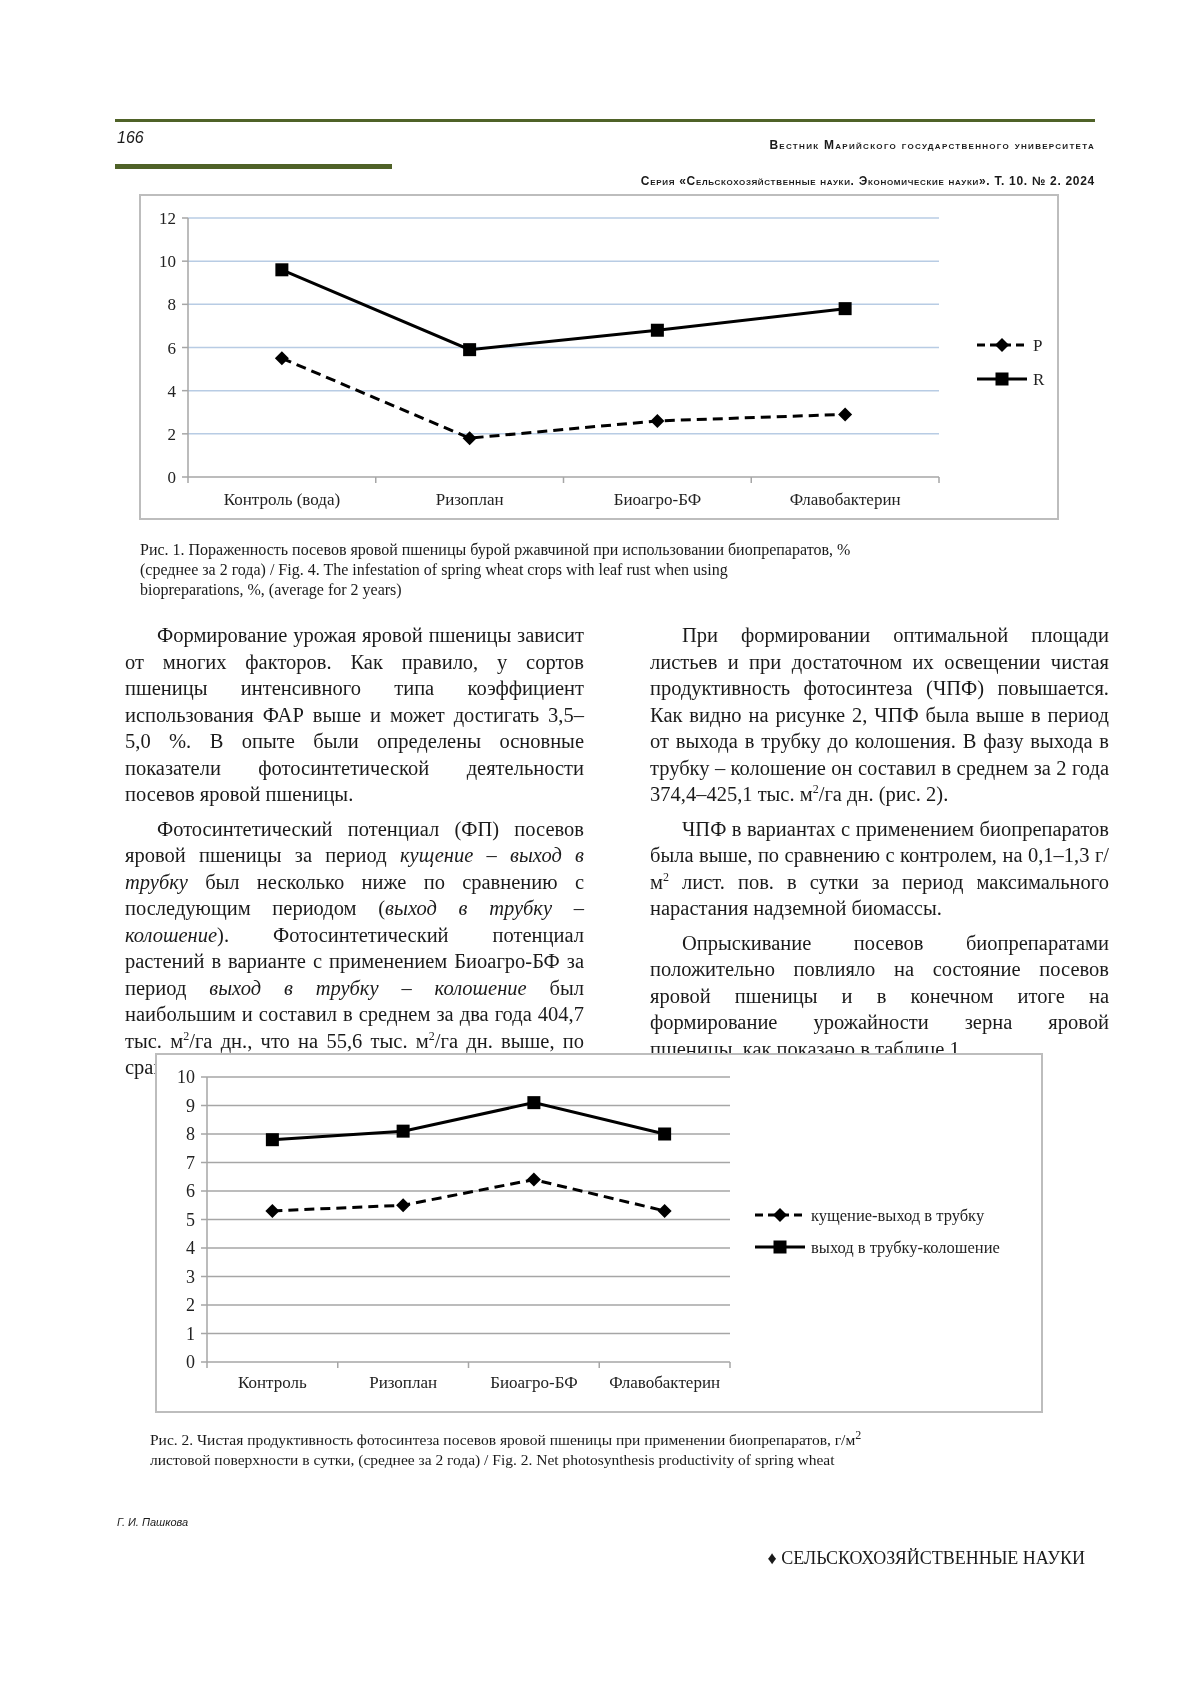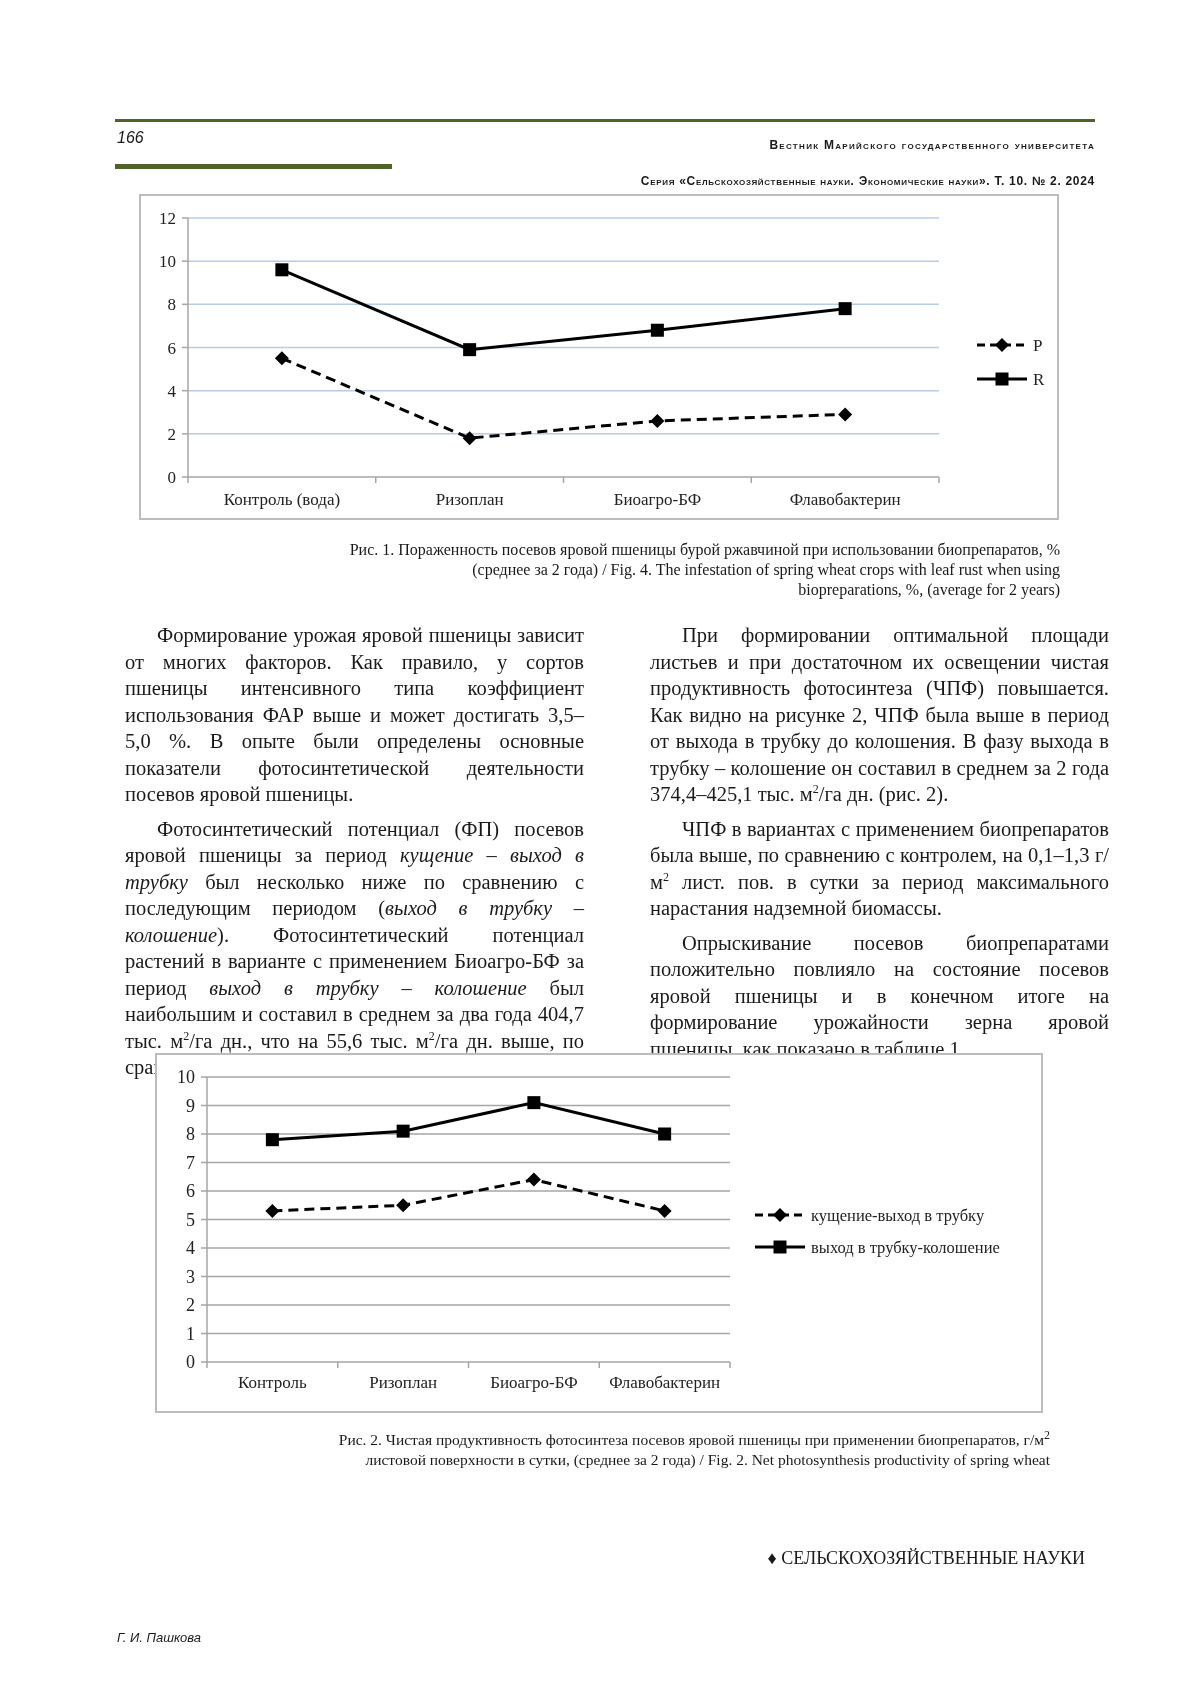--- a/index.html
+++ b/index.html
@@ -8,24 +8,24 @@
   .abs { position: absolute; }
   .rule-top { left: 115px; top: 119px; width: 980px; height: 3px; background: #4f6228; }
   .rule-bar { left: 115px; top: 164px; width: 277px; height: 5px; background: #4f6228; }
   .page-num { left: 117px; top: 129px; font-family: "Liberation Sans", sans-serif; font-style: italic; font-size: 16px; }
   .journal1, .journal2 { right: 105px; font-family: "Liberation Sans", sans-serif; font-weight: bold;
          font-variant: small-caps; letter-spacing: 1.3px; font-size: 12px; text-align: right; white-space: nowrap; }
   .journal1 { top: 138px; }
   .journal2 { top: 174px; letter-spacing: 0.7px; text-align: center; }
   .chart-frame { border: 2px solid #bdbdbd; box-sizing: border-box; background: #fff; }
   .chart-svg { position: absolute; left: 0; top: 0; }
-  .caption { text-align: right; font-size: 16px; line-height: 20px; font-family: "Liberation Serif", serif; }
+  .caption { text-align: left; font-size: 16px; line-height: 20px; font-family: "Liberation Serif", serif; }
   .col { font-size: 20.5px; line-height: 26.5px; text-align: justify; hyphens: manual; }
   .col p { margin: 8px; text-indent: 32px; }
-  .footer-left { left: 117px; top: 1630px; font-family: "Liberation Sans", sans-serif; font-style: italic; font-size: 13px; }
+  .footer-left { left: 117px; top: 1516px; font-family: "Liberation Sans", sans-serif; font-style: italic; font-size: 11px; }
   .footer-right { right: 115px; top: 1548px; font-family: Liberation Serif, serif; font-size: 18px; }
   sup { font-size: 12px; line-height: 0; }
 </style>
 </head>
 <body>
 
 <div class="abs rule-top"></div>
 <div class="abs page-num">166</div>
 <div class="abs journal1">Вестник Марийского государственного университета</div>
 <div class="abs rule-bar"></div>

